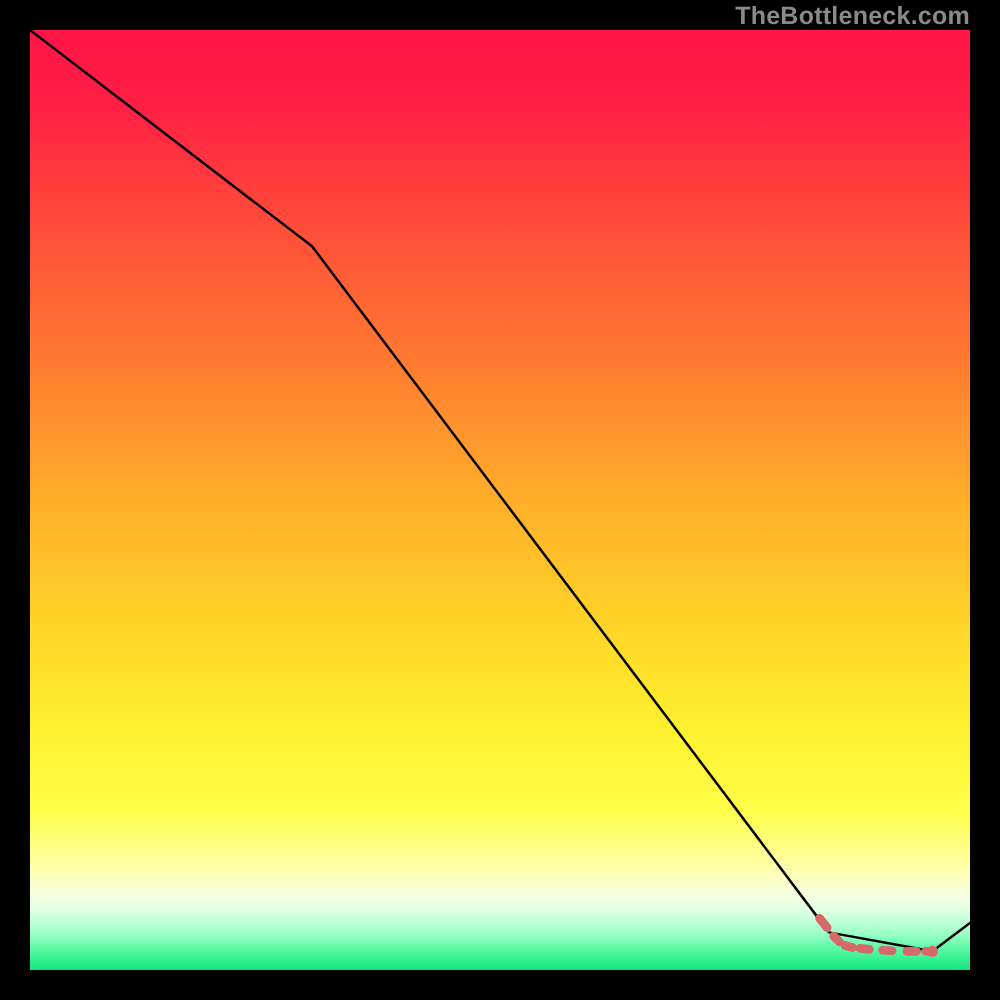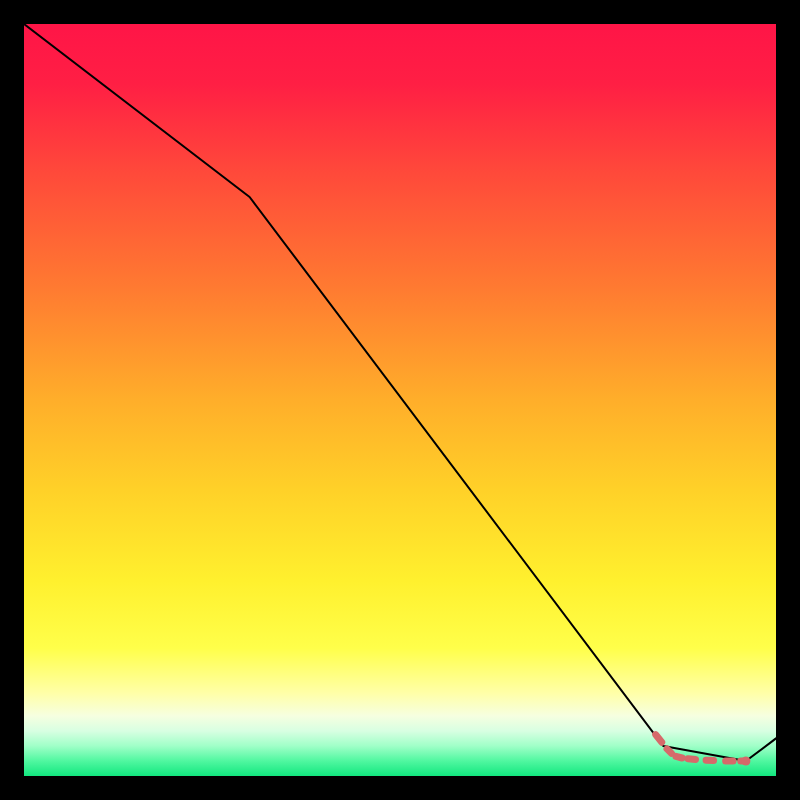--- a/index.html
+++ b/index.html
@@ -38,20 +38,21 @@
   }
   svg {
     display: block;
   }
 </style>
 </head>
 <body>
 
 <div class="frame">
 
+  <div class="watermark">TheBottleneck.com</div>
 
   <div class="plot">
     <svg id="chart-svg" width="752" height="752" viewBox="0 0 752 752">
       <defs>
         <linearGradient id="bg-grad" x1="0" y1="0" x2="0" y2="1">
           <stop offset="0%" stop-color="#ff1547"></stop>
           <stop offset="8%" stop-color="#ff1f44"></stop>
           <stop offset="20%" stop-color="#ff4a3a"></stop>
           <stop offset="35%" stop-color="#ff7a31"></stop>
           <stop offset="50%" stop-color="#ffae2a"></stop>

